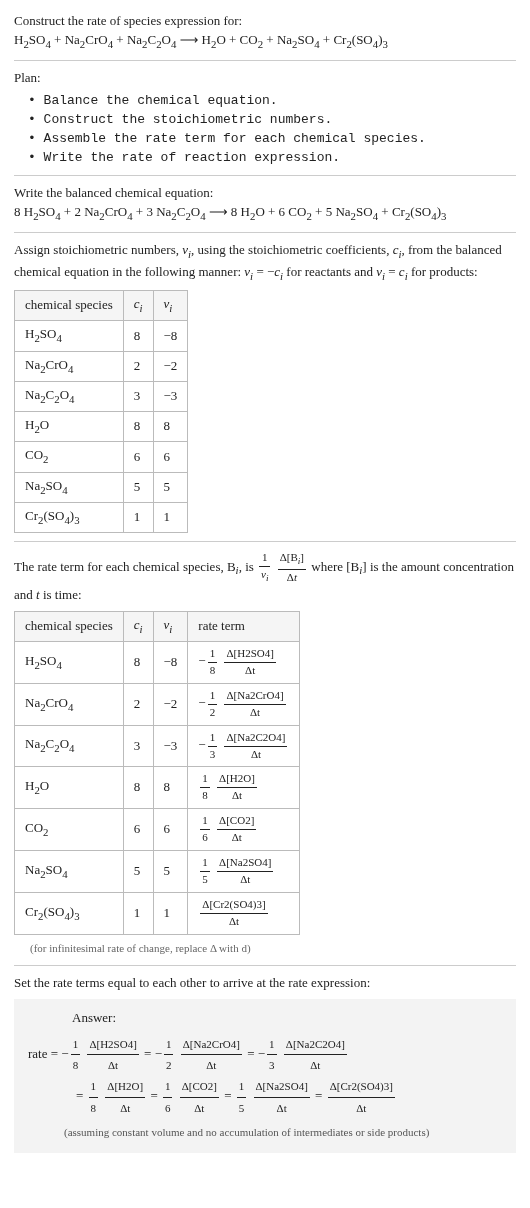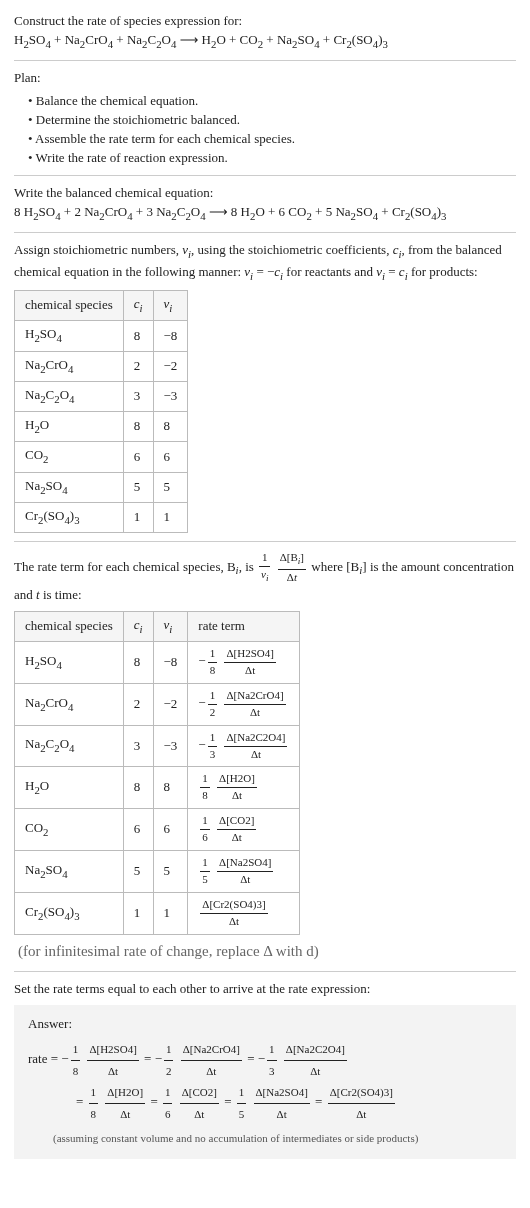--- a/index.html
+++ b/index.html
@@ -31,59 +31,59 @@
     text-align: left;
     vertical-align: middle;
   }
   th {
     background: #f5f5f5;
     font-weight: normal;
     margin-top: 40px;
   }
   td.center, th.center { text-align: left; }
   .note {
-    font-size: 15px;
+    font-size: 11px;
     color: #666;
-    margin: 2px 0 6px 4px;
+    margin: 2px 0 6px 16px;
   }
   .answerbox {
     background: #f3f3f3;
     padding: 10px 14px 12px 14px;
     margin-top: 6px;
   }
-  .answerbox .label { margin-bottom: 6px; }
+  .answerbox .label { margin-bottom: 6px; margin-left: 44px; }
   .answerbox .rate { font-size: 13px; line-height: 1.9; }
-  .answerbox .assume { font-size: 11px; color: #555; margin-left: 25px; margin-top: 6px;}
+  .answerbox .assume { font-size: 11px; color: #555; margin-left: 36px; margin-top: 6px;}
   .frac {
     display: inline-block;
     vertical-align: middle;
     text-align: center;
     font-size: 11px;
     margin: 0 2px;
   }
   .frac .num { display:block; border-bottom: 1px solid #222; padding: 0 2px;}
   .frac .den { display:block; padding: 0 2px;}
   .nowrap { white-space: nowrap; }
-  ul.plan { margin: 4px 0 4px 14px; padding:0; }
+  ul.plan { margin: 4px 0 4px 14px; padding:0;font-family:Liberation Mono, monospace; }
   ul.plan li { list-style: none; text-indent: -10px; padding-left: 10px;}
 </style>
 </head>
 <body>
 
 <div class="section">
   <div>Construct the rate of species expression for:</div>
   <div class="nowrap">H<sub>2</sub>SO<sub>4</sub> + Na<sub>2</sub>CrO<sub>4</sub> + Na<sub>2</sub>C<sub>2</sub>O<sub>4</sub> ⟶ H<sub>2</sub>O + CO<sub>2</sub> + Na<sub>2</sub>SO<sub>4</sub> + Cr<sub>2</sub>(SO<sub>4</sub>)<sub>3</sub></div>
 </div>
 <hr>
 
 <div class="section">
   <div>Plan:</div>
   <ul class="plan">
     <li>• Balance the chemical equation.</li>
-    <li>• Determine the stoichiometric balanced.</li>
+    <li>• Construct the stoichiometric numbers.</li>
     <li>• Assemble the rate term for each chemical species.</li>
     <li>• Write the rate of reaction expression.</li>
   </ul>
 </div>
 <hr>
 
 <div class="section">
   <div>Write the balanced chemical equation:</div>
   <div class="nowrap">8 H<sub>2</sub>SO<sub>4</sub> + 2 Na<sub>2</sub>CrO<sub>4</sub> + 3 Na<sub>2</sub>C<sub>2</sub>O<sub>4</sub> ⟶ 8 H<sub>2</sub>O + 6 CO<sub>2</sub> + 5 Na<sub>2</sub>SO<sub>4</sub> + Cr<sub>2</sub>(SO<sub>4</sub>)<sub>3</sub></div>
 </div>

